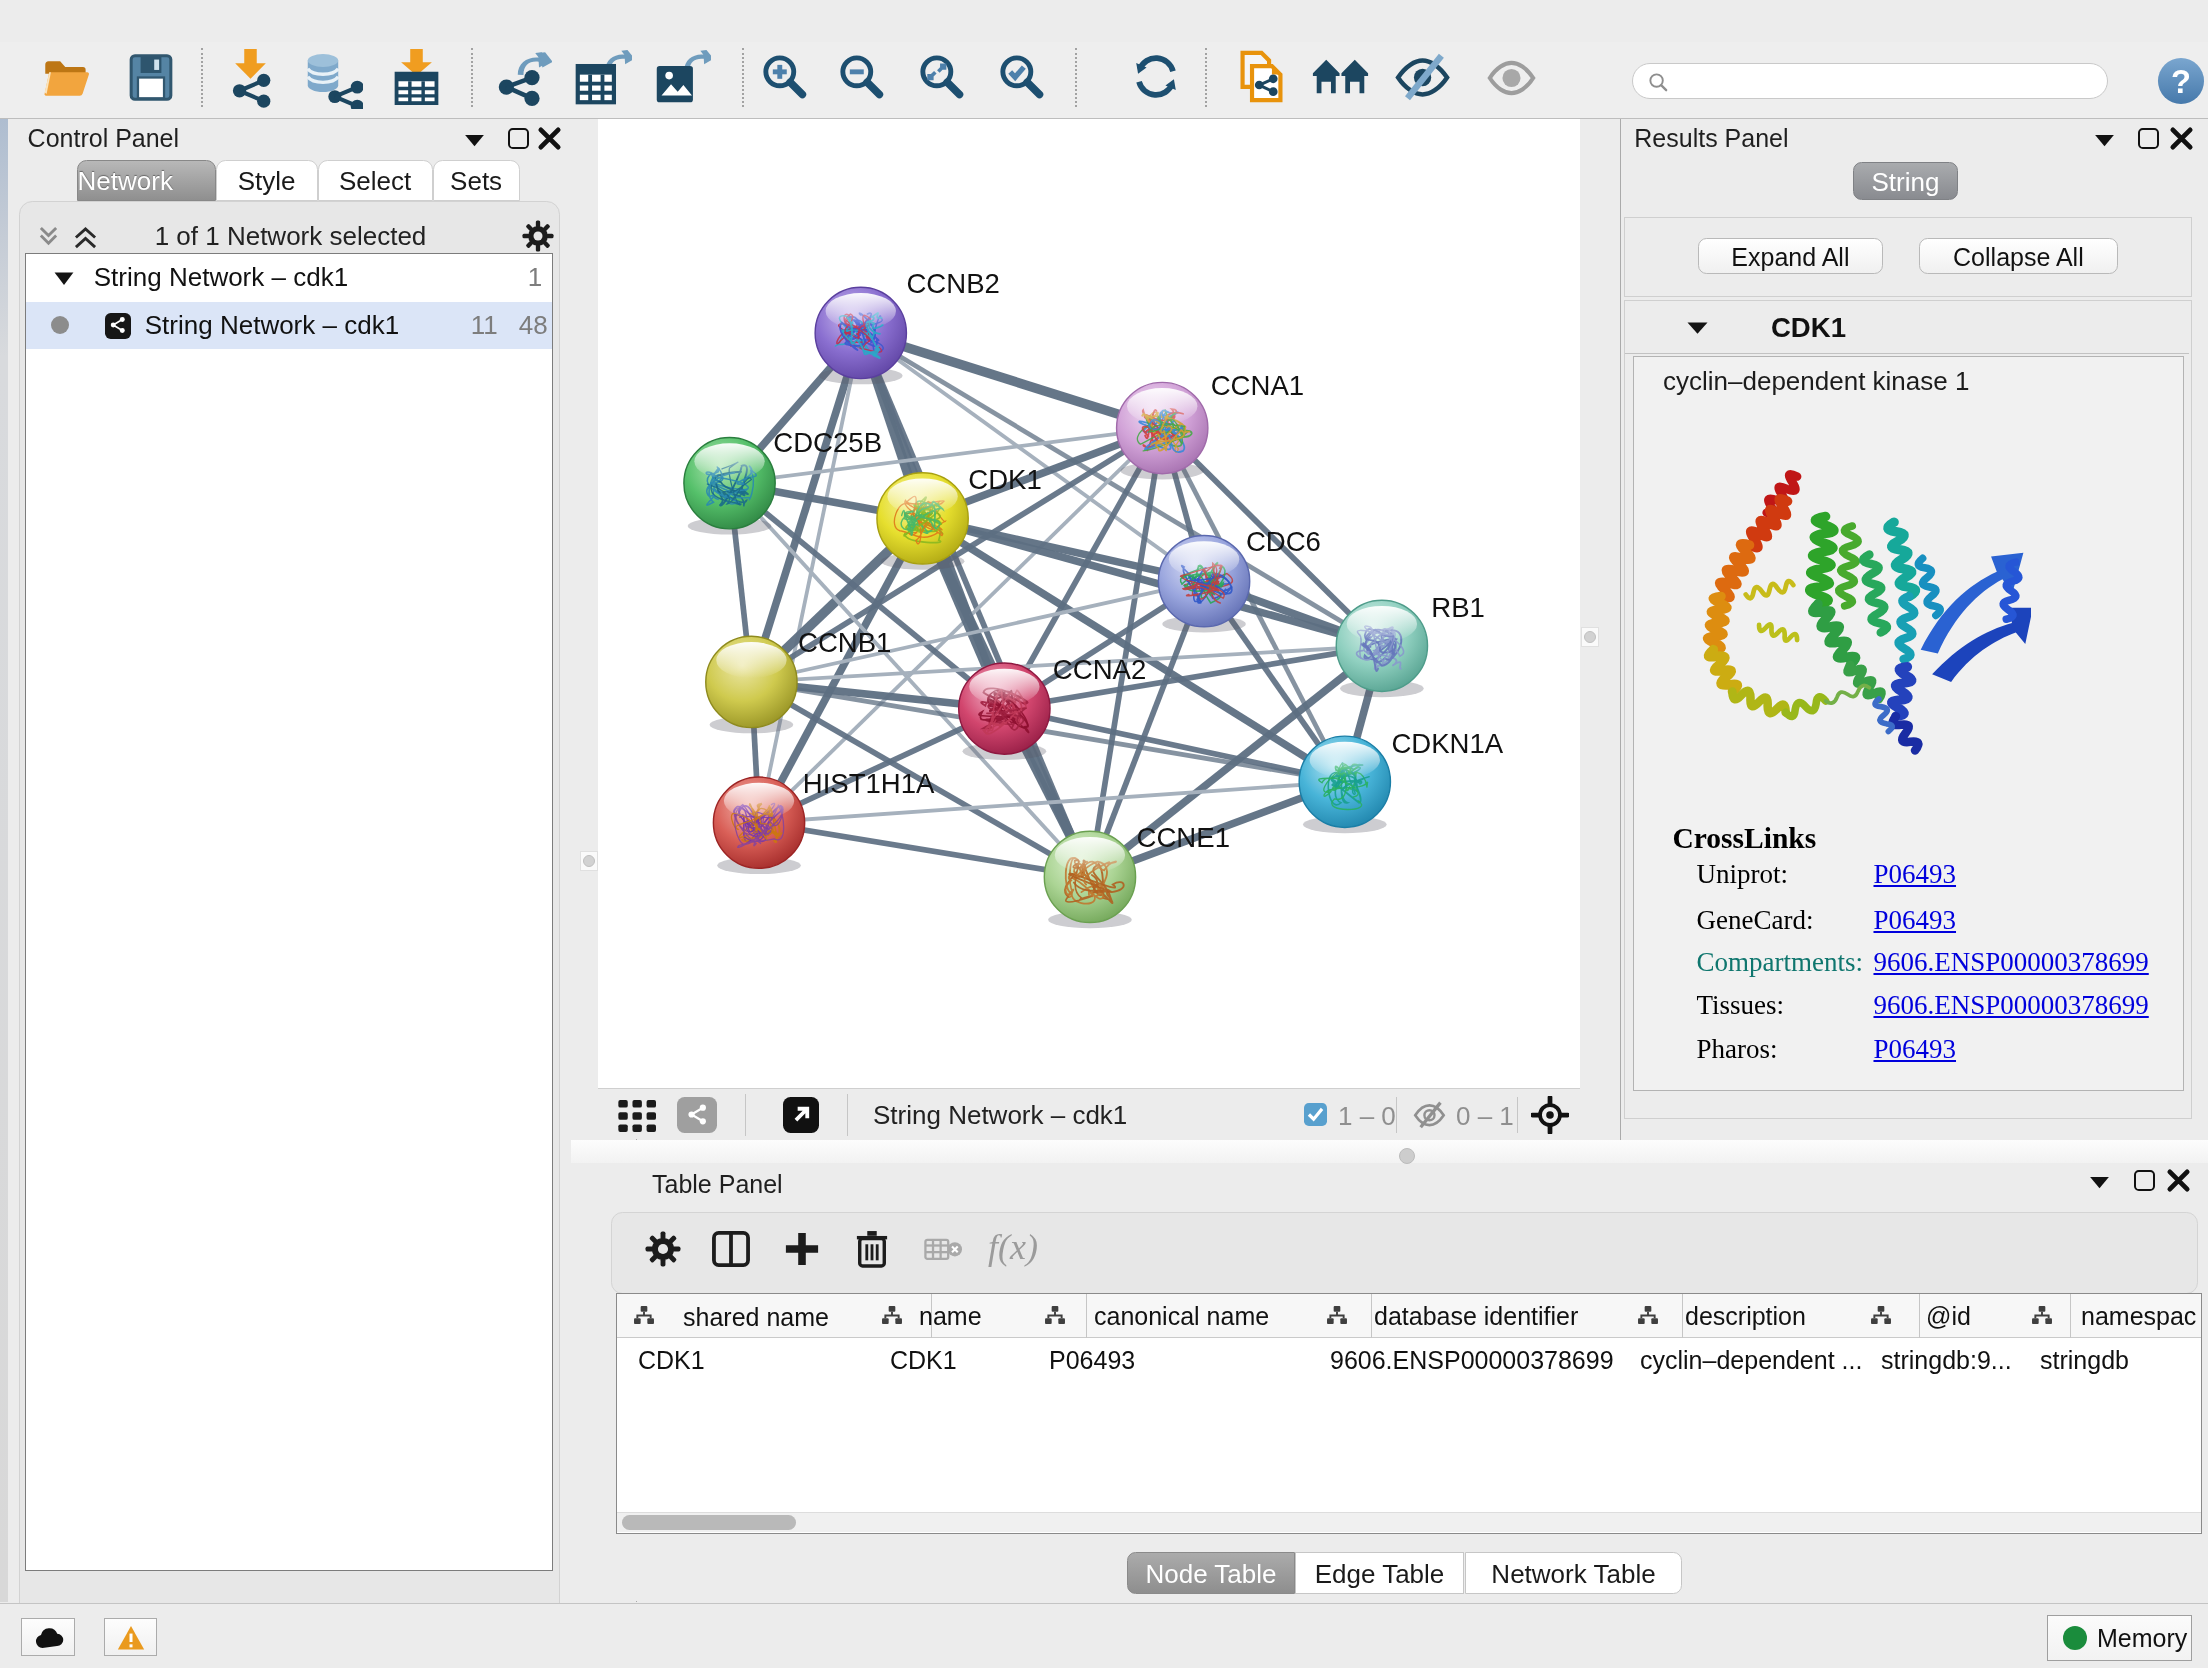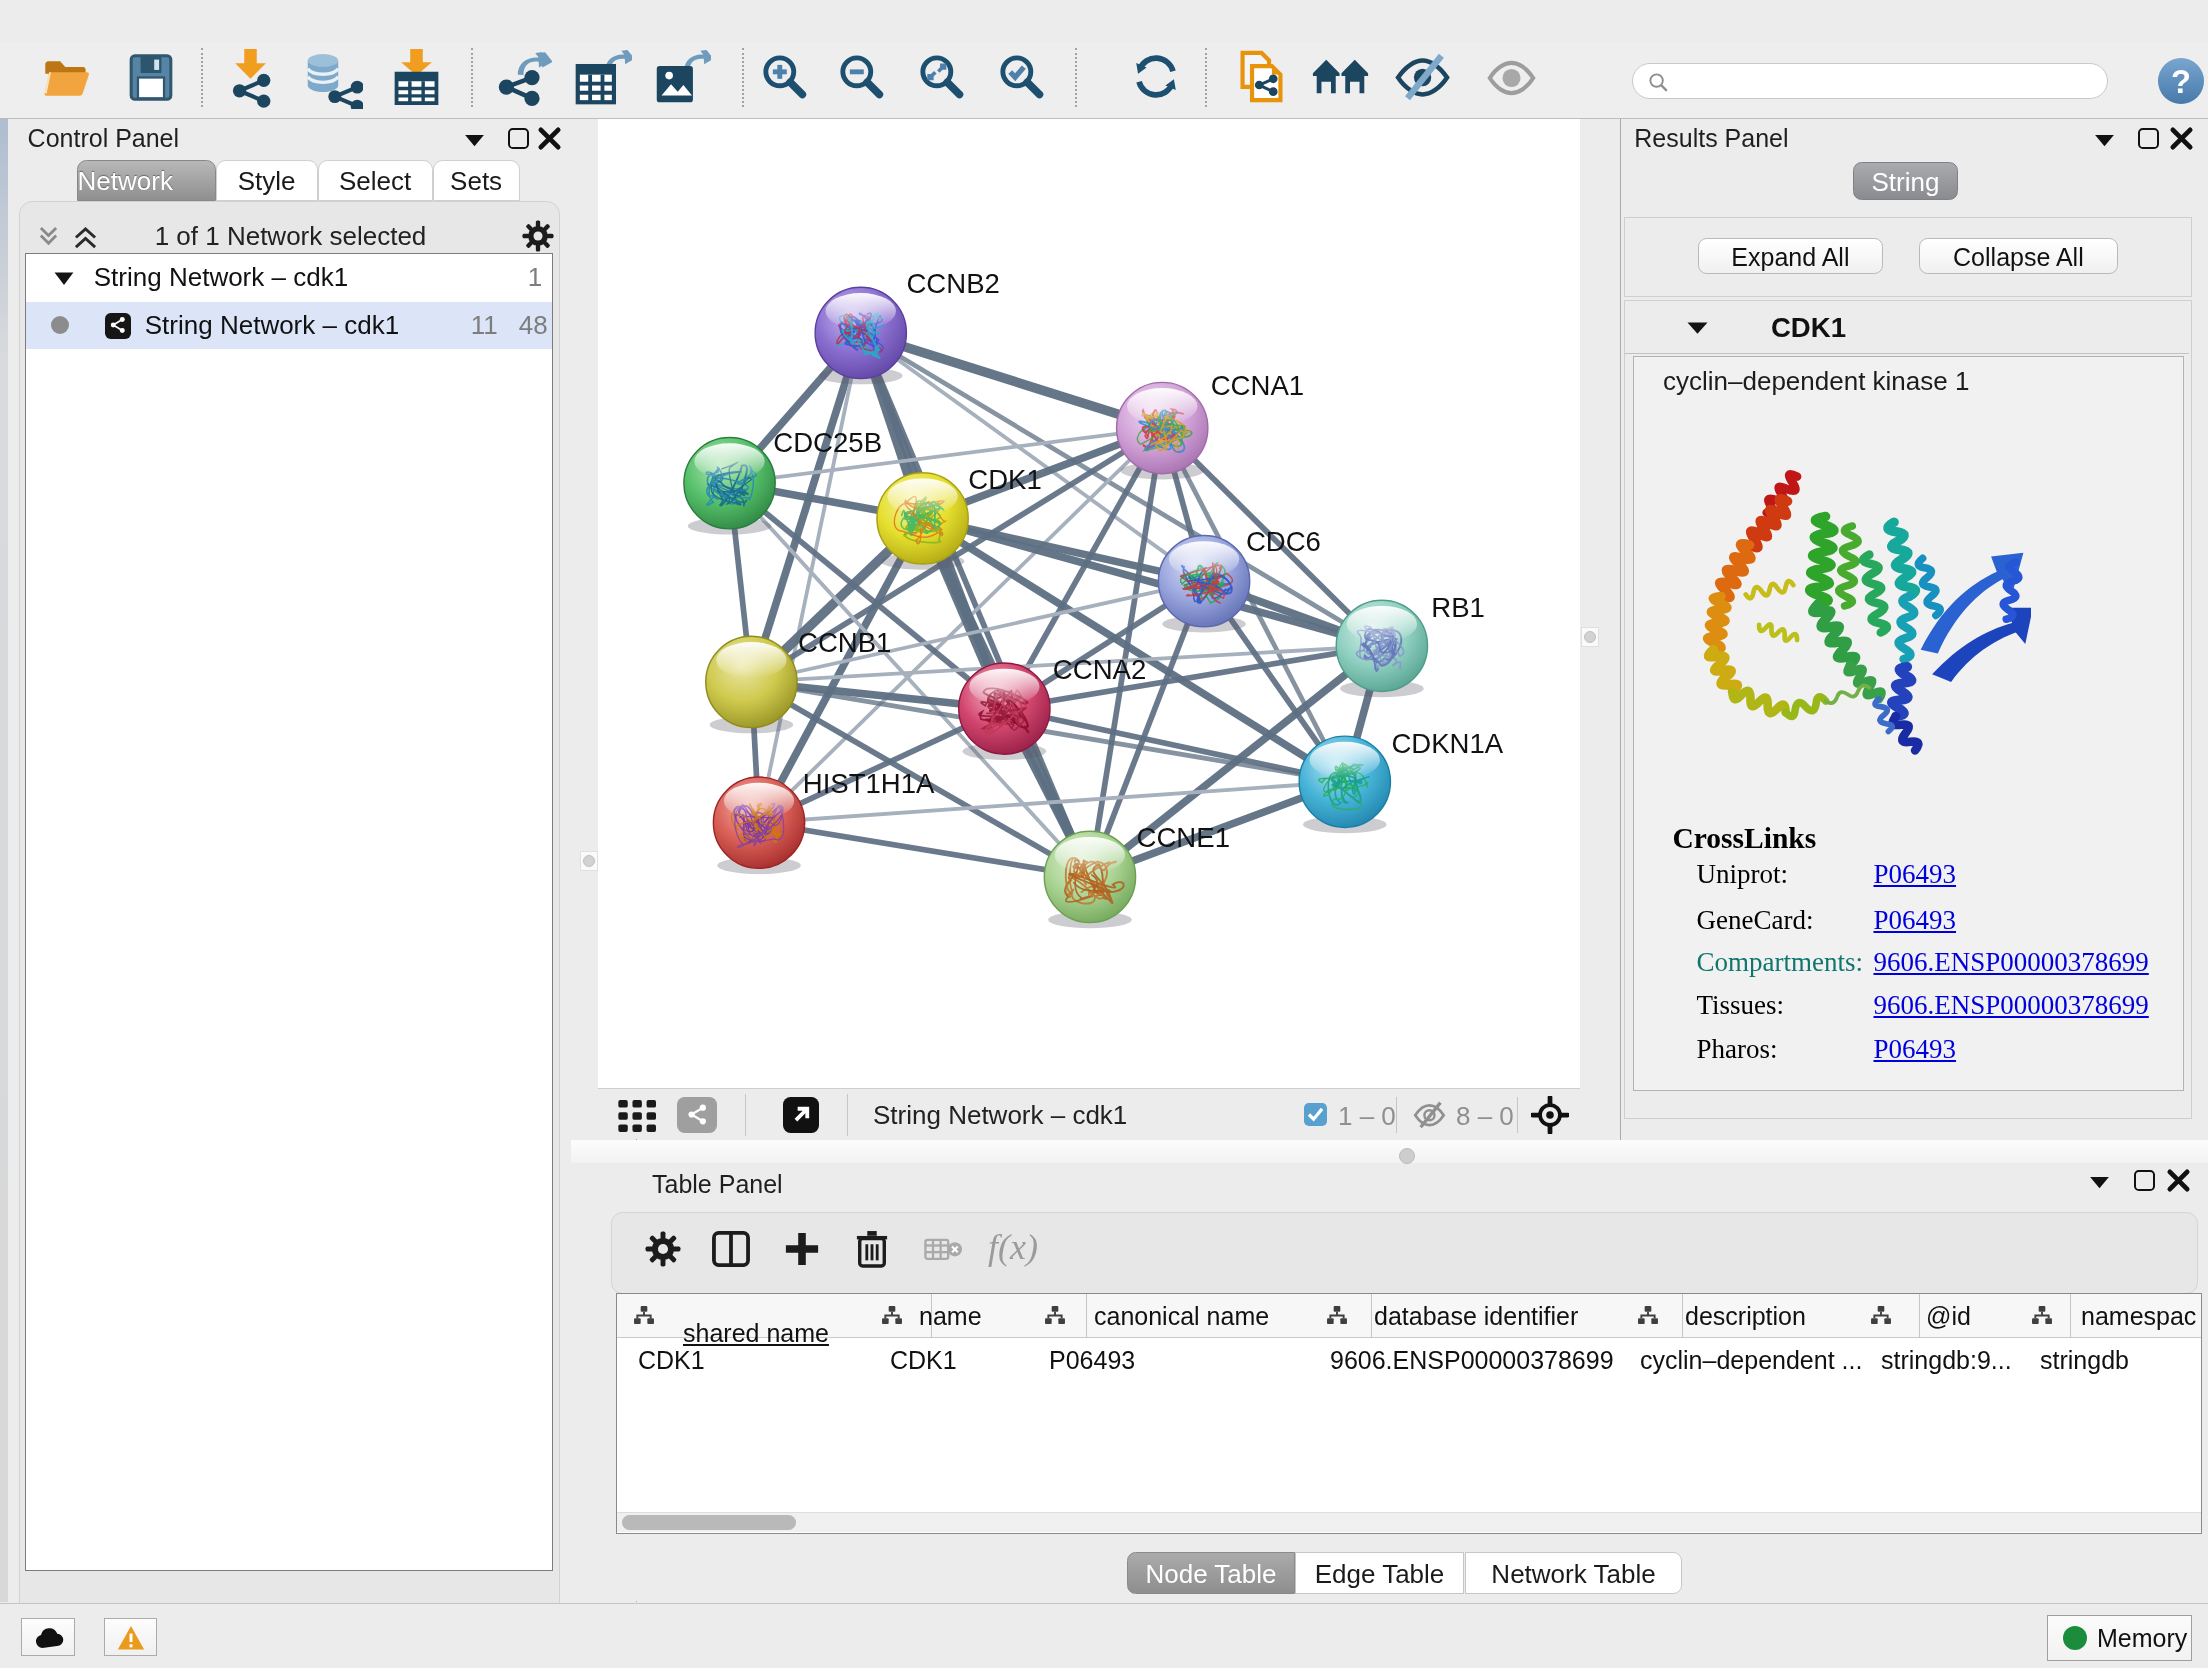--- a/index.html
+++ b/index.html
@@ -619,21 +619,21 @@
           <path d="M2 8 l5 5 L16 2" fill="none" stroke="#fff" stroke-width="3.4"></path>
         </svg>
     </div>
     <div class="abs" style="left:740px;top:12.4px;font-size:26px;color:#8f8f8f;">1 – 0</div>
     <div class="abs" style="left:798px;top:7.6px;height:36px;border-left:1px solid #c6c6c6;"></div>
     <svg class="abs" style="left:814px;top:12.4px" width="36" height="28.5" viewBox="0 0 31 26">
       <path d="M2 13 c4-6 9-9 13-9 s9 3 13 9 c-4 6-9 9-13 9 s-9-3-13-9 z" fill="none" stroke="#909090" stroke-width="2.4"></path>
       <circle cx="15" cy="13" r="4.6" fill="none" stroke="#909090" stroke-width="2.2"></circle>
       <line x1="25" y1="1.5" x2="7" y2="24" stroke="#909090" stroke-width="3"></line>
     </svg>
-    <div class="abs" style="left:858px;top:12.4px;font-size:26px;color:#8f8f8f;">8 – 0</div>
+    <div class="abs" style="left:858px;top:12.4px;font-size:26px;color:#8f8f8f;">0 – 1</div>
     <div class="abs" style="left:919px;top:7.6px;height:36px;border-left:1px solid #c6c6c6;"></div>
     <svg class="abs" style="left:933px;top:6.7px" width="38" height="38" viewBox="0 0 40 40">
       <circle cx="20" cy="20" r="10.5" fill="none" stroke="#111" stroke-width="4"></circle>
       <g stroke="#111" stroke-width="5" stroke-linecap="round">
           <line x1="20" y1="1.5" x2="20" y2="9"></line>
           <line x1="20" y1="31" x2="20" y2="38.5"></line>
           <line x1="1.5" y1="20" x2="9" y2="20"></line>
           <line x1="31" y1="20" x2="38.5" y2="20"></line>
         </g>
       <circle cx="20" cy="20" r="4" fill="#111"></circle>
@@ -775,21 +775,21 @@
       <svg class="hico" style="left:17px" width="20" height="19" viewBox="0 0 21 20">
           <g fill="#3f3f3f">
             <rect x="7" y="0" width="7" height="6" rx="1"></rect>
             <rect x="0" y="13" width="7" height="6" rx="1"></rect>
             <rect x="14" y="13" width="7" height="6" rx="1"></rect>
           </g>
           <g stroke="#3f3f3f" stroke-width="2" fill="none">
             <path d="M10.5 6 v4 M3.5 13 v-3 h14 v3"></path>
           </g>
         </svg>
-        <div class="abs hdr" style="left:66px;top:25px;text-decoration:underline;">shared name</div>
+        <div class="abs hdr" style="left:66px;top:9px;">shared name</div>
       <svg class="hico" style="left:265px" width="20" height="19" viewBox="0 0 21 20">
           <g fill="#3f3f3f">
             <rect x="7" y="0" width="7" height="6" rx="1"></rect>
             <rect x="0" y="13" width="7" height="6" rx="1"></rect>
             <rect x="14" y="13" width="7" height="6" rx="1"></rect>
           </g>
           <g stroke="#3f3f3f" stroke-width="2" fill="none">
             <path d="M10.5 6 v4 M3.5 13 v-3 h14 v3"></path>
           </g>
         </svg>

